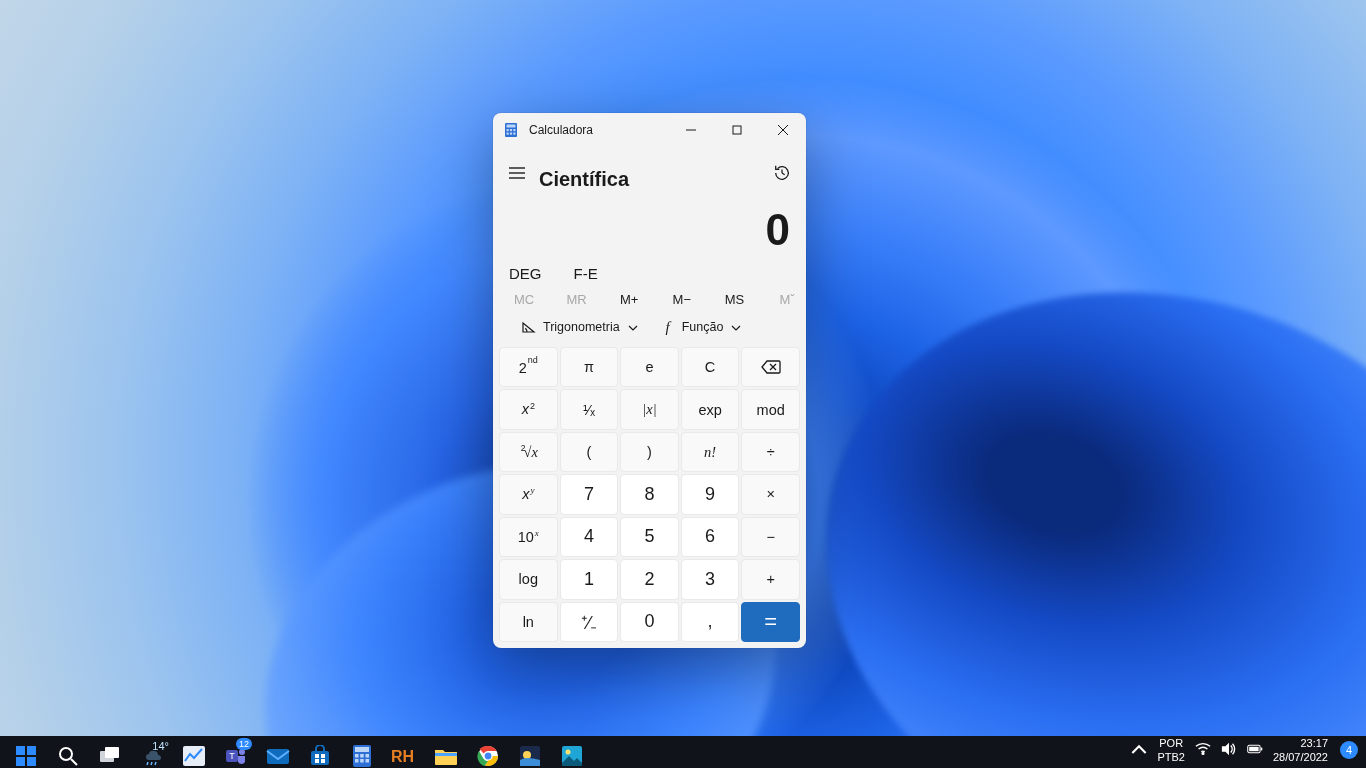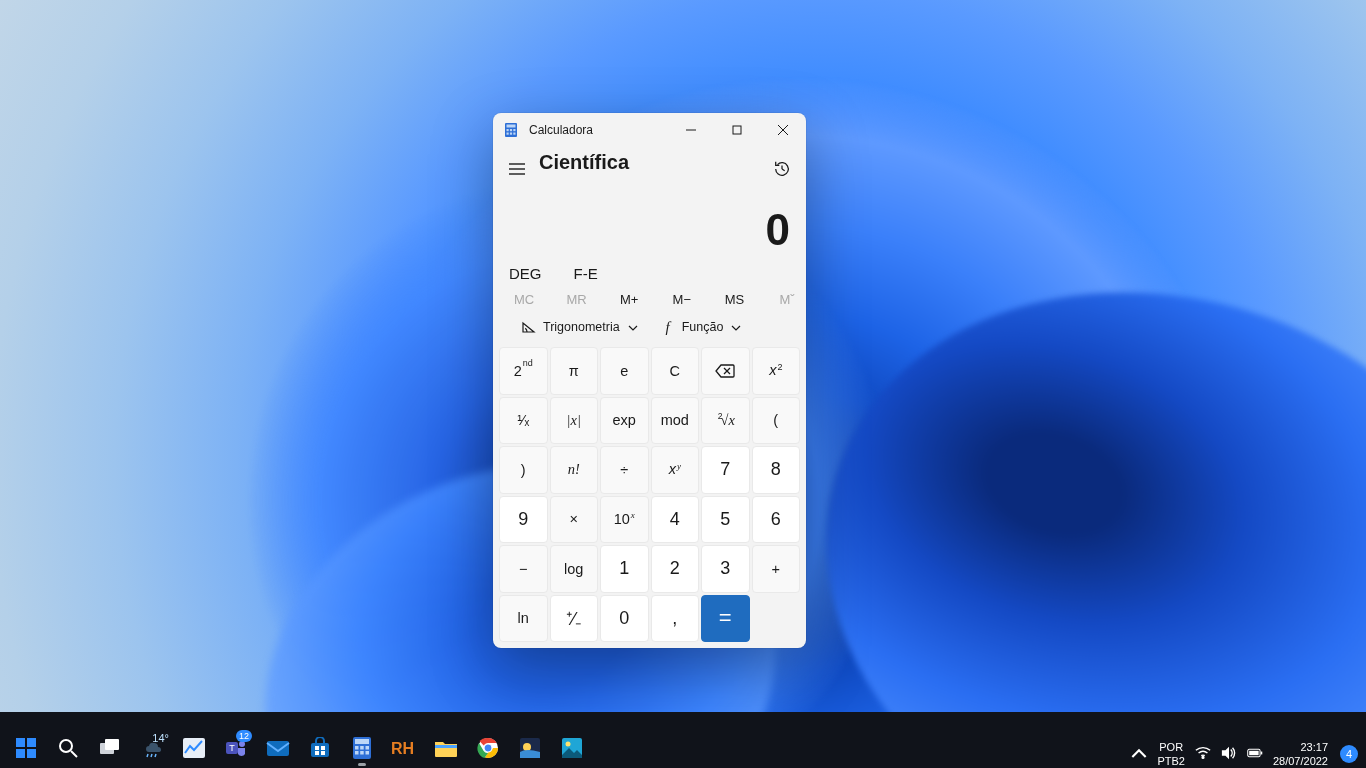--- a/index.html
+++ b/index.html
@@ -26,21 +26,21 @@
     background:#f3f3f3; border-radius:8px; box-shadow: 0 20px 60px rgba(0,0,0,.35), 0 0 0 1px rgba(0,0,0,.05);
     display:flex; flex-direction:column;
   }
   .titlebar { height:34px; display:flex; align-items:center; padding-left:10px; }
   .titlebar .app-icon { width:16px; height:16px; margin-right:10px; display:flex; }
   .titlebar .title { font-size:12px; color:#1a1a1a; }
   .win-controls { margin-left:auto; display:flex; height:100%; }
   .win-btn { width:46px; display:flex; align-items:center; justify-content:center; color:#1a1a1a; font-size:10px; }
   .win-btn svg { width:10px; height:10px; }
 
-  .mode-row { display:flex; align-items:flex-start; padding: 4px 4px 0 4px; height:44px; }
+  .mode-row { display:flex; align-items:flex-end; padding: 4px 4px 0 4px; height:44px; }
   .hamburger { width:40px; height:36px; display:flex; align-items:center; justify-content:center; border-radius:4px; }
   .hamburger svg { width:16px; height:12px; }
   .mode-title { font-size:20px; font-weight:600; color:#1a1a1a; margin-left:2px; }
   .history { margin-left:auto; width:40px; height:36px; display:flex; align-items:center; justify-content:center; }
   .history svg { width:18px; height:18px; }
 
   .display { text-align:right; padding: 14px 16px 4px 16px; font-size:44px; font-weight:600; color:#1a1a1a; letter-spacing:0; }
 
   .angle-row { display:flex; gap:28px; padding: 2px 14px 6px 14px; font-size:15px; color:#1a1a1a; }
   .angle-row span { padding:4px 2px; }
@@ -48,30 +48,30 @@
   .mem-row { display:flex; justify-content:space-between; padding: 0 0 8px 12px; font-size:13px; }
   .mem-row span { width:38px; text-align:center; color:#1a1a1a; }
   .mem-row span.disabled { color:#a8a8a8; }
 
   .dropdown-row { display:flex; gap:10px; padding: 0 10px 8px 22px; font-size:12.5px; color:#1a1a1a; }
   .drop { display:flex; align-items:center; gap:6px; padding:4px 6px; border-radius:4px; }
   .drop .ico { width:16px; height:16px; display:flex; align-items:center; justify-content:center; }
   .chev { margin-left:2px; }
   .fn { font-family: "Times New Roman", serif; font-style:italic; font-size:15px; }
 
-  .keys { flex:1; display:grid; grid-template-columns:repeat(6,1fr); grid-auto-rows:1fr; gap:2px; padding: 0 6px 6px 6px; }
+  .keys { flex:1; display:grid; grid-template-columns:repeat(5,1fr); grid-auto-rows:1fr; gap:2px; padding: 0 6px 6px 6px; }
   .key { background:#f9f9f9; border:1px solid #e9e9e9; border-radius:4px; display:flex; align-items:center; justify-content:center; font-size:14.5px; color:#1a1a1a; }
   .key.digit { background:#fff; font-size:18px; }
   .key.equals { background:#1f6cbf; color:#fff; border-color:#1f6cbf; font-size:22px; }
   .key .math { font-family:"Times New Roman", serif; font-style:italic; }
   .key sup { font-size:.62em; position:relative; top:-0.45em; margin-left:1px; font-style:normal; }
   .key .rootpre { font-size:.6em; position:relative; top:-0.5em; left:2px; }
 
   
-  .taskbar { position:absolute; left:0; bottom:0; width:1366px; height:56px; background:#10131a; display:flex; align-items:flex-end; color:#fff; padding:0 8px 0 6px; }
+  .taskbar { position:absolute; left:0; bottom:0; width:1366px; height:32px; background:#10131a; display:flex; align-items:flex-start; color:#fff; padding:0 8px 0 6px; }
   .tb-left { display:flex; align-items:center; gap:2px; }
   .tb-icon { width:40px; height:40px; display:flex; align-items:center; justify-content:center; border-radius:4px; position:relative;}
   .tb-icon.active::after{ content:""; position:absolute; bottom:2px; left:16px; right:16px; height:3px; border-radius:2px; background:#9aa0a6;}
   .tb-sep { flex:1; }
   .tb-right { display:flex; align-items:center; gap:10px; font-size:12px; }
   .tb-right .lang { text-align:center; line-height:14px; font-size:11px; }
   .tb-right .clock { text-align:right; line-height:14px; font-size:11px; margin-right:2px;}
   .tb-right svg { width:16px; height:16px; }
   .tray-bubble { width:18px; height:18px; border-radius:50%; background:#2e8bff; display:flex; align-items:center; justify-content:center; font-size:11px; }
   .weather-temp{ color:#bfe3ff; font-size:11px; position:absolute; top:4px; right:3px;}

